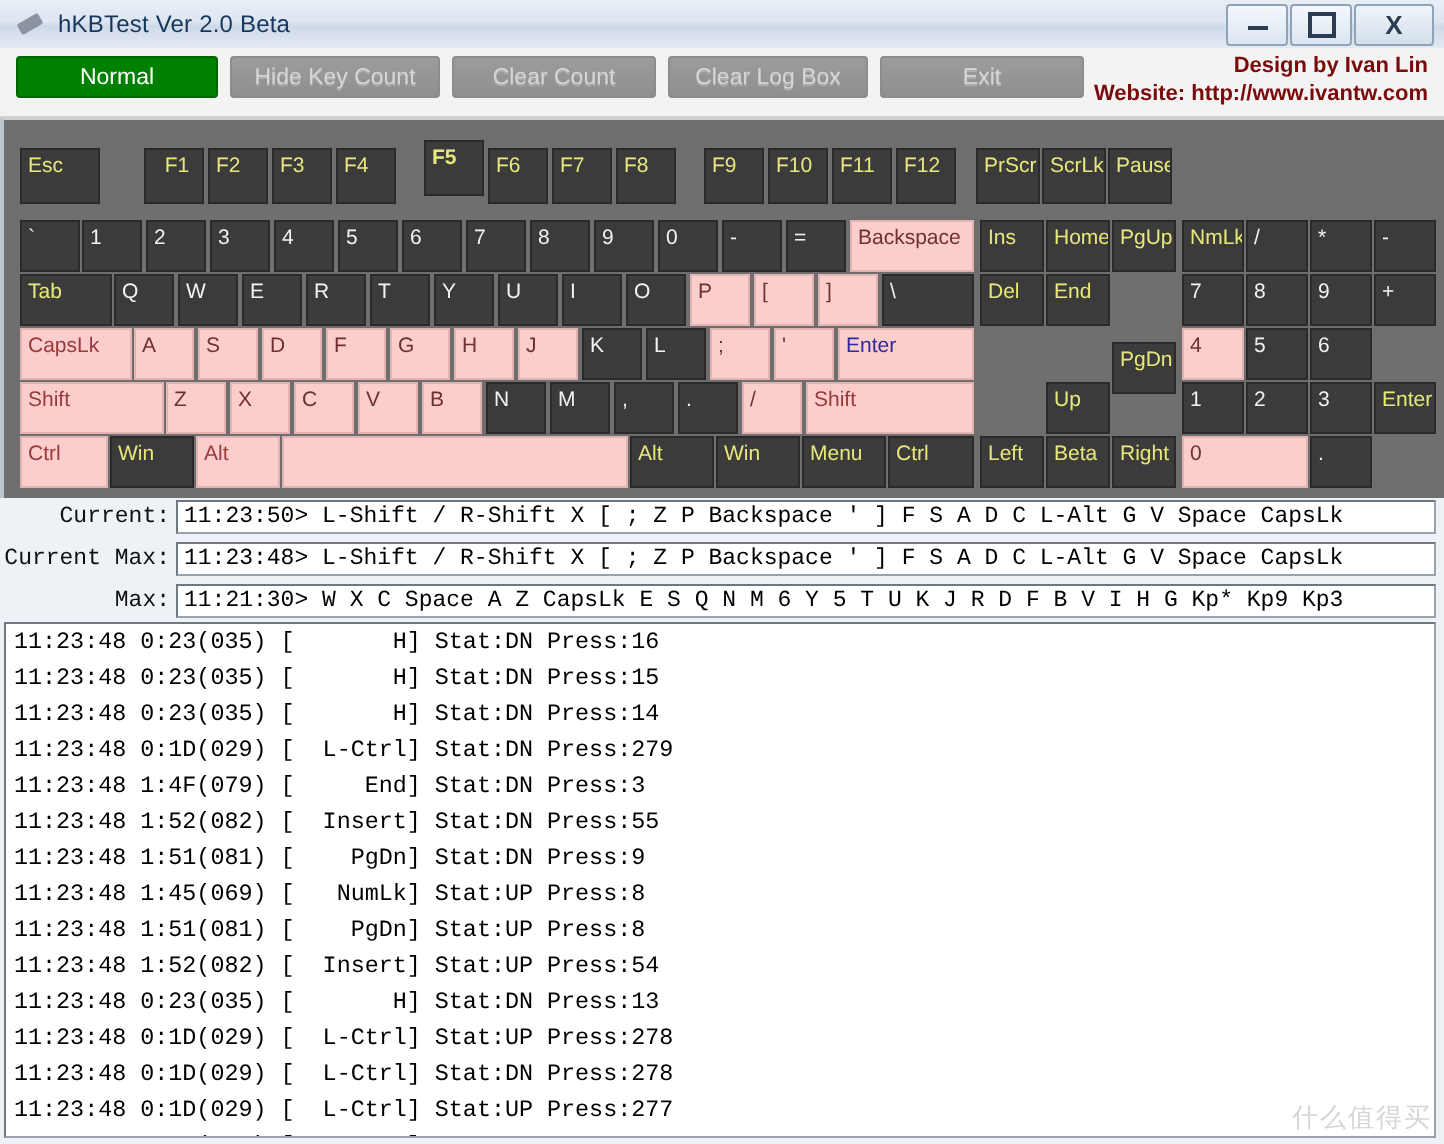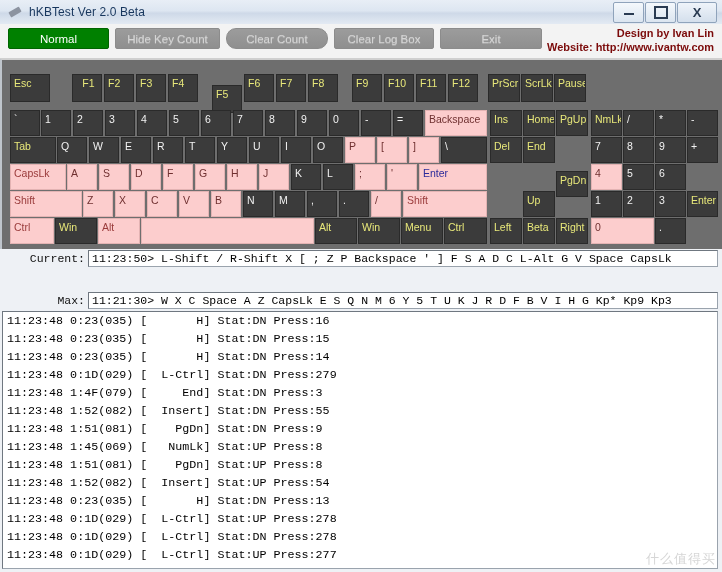--- a/index.html
+++ b/index.html
@@ -44,21 +44,21 @@
     height:21px;border:1px solid #8c8c8c;border-radius:2px;
     font-size:11.5px;display:flex;align-items:center;justify-content:center;
     background:linear-gradient(to bottom,#9c9c9c,#8f8f8f);
     color:#d6d6d6;text-shadow:0 1px 0 rgba(255,255,255,.25);
     box-sizing:border-box;
   }
   .tbtn.normal{
     background:#008000;color:#ffffff;border:1px solid #006400;width:101px;text-shadow:none;
   }
   .tbtn.w1{width:105px;}
-  .tbtn.w2{width:102px;border-radius:10px;}
+  .tbtn.w2{width:102px;}
   .tbtn.w3{width:100px;}
   .tbtn.w4{width:102px;}
   .credits{
     position:absolute;right:8px;top:2px;text-align:right;
     color:#7b0a0a;font-size:11px;font-weight:bold;line-height:14px;
   }
 
   
   .kbpanel{
     position:absolute;left:0;top:59px;width:722px;height:190px;
@@ -139,21 +139,21 @@
       <div>Website: http://www.ivantw.com</div>
     </div>
   </div>
 
   <div class="kbpanel" id="kbpanel">
       <div class="key" style="left: 8px; top: 14px; width: 40px; height: 28px;">Esc</div>
       <div class="key" style="left: 70px; top: 14px; width: 30px; height: 28px; text-align: center;">F1</div>
       <div class="key" style="left: 102px; top: 14px; width: 30px; height: 28px;">F2</div>
       <div class="key" style="left: 134px; top: 14px; width: 30px; height: 28px;">F3</div>
       <div class="key" style="left: 166px; top: 14px; width: 30px; height: 28px;">F4</div>
-      <div class="key" style="left: 210px; top: 25px; width: 30px; height: 28px;">F5</div>
+      <div class="key" style="left: 210px; top: 10px; width: 30px; height: 28px; font-weight: bold;">F5</div>
       <div class="key" style="left: 242px; top: 14px; width: 30px; height: 28px;">F6</div>
       <div class="key" style="left: 274px; top: 14px; width: 30px; height: 28px;">F7</div>
       <div class="key" style="left: 306px; top: 14px; width: 30px; height: 28px;">F8</div>
       <div class="key" style="left: 350px; top: 14px; width: 30px; height: 28px;">F9</div>
       <div class="key" style="left: 382px; top: 14px; width: 30px; height: 28px;">F10</div>
       <div class="key" style="left: 414px; top: 14px; width: 30px; height: 28px;">F11</div>
       <div class="key" style="left: 446px; top: 14px; width: 30px; height: 28px;">F12</div>
       <div class="key" style="left: 486px; top: 14px; width: 32px; height: 28px;">PrScr</div>
       <div class="key" style="left: 519px; top: 14px; width: 32px; height: 28px;">ScrLk</div>
       <div class="key" style="left: 552px; top: 14px; width: 32px; height: 28px;">Pause</div>
@@ -245,20 +245,24 @@
       <div class="key" style="left: 554px; top: 158px; width: 32px; height: 26px;">Right</div>
       <div class="key lit wht" style="left: 589px; top: 158px; width: 63px; height: 26px;">0</div>
       <div class="key wht" style="left: 653px; top: 158px; width: 31px; height: 26px;">.</div>
     </div>
 
   <div class="statwrap">
     <div class="statrow" style="top:0px;">
       <div class="statlbl">Current:</div>
       <div class="statval">11:23:50&gt; L-Shift / R-Shift X [ ; Z P Backspace ' ] F S A D C L-Alt G V Space CapsLk</div>
     </div>
+    <div class="statrow" style="top:21px;">
+      <div class="statlbl">Current Max:</div>
+      <div class="statval">11:23:48&gt; L-Shift / R-Shift X [ ; Z P Backspace ' ] F S A D C L-Alt G V Space CapsLk</div>
+    </div>
     <div class="statrow" style="top:42px;">
       <div class="statlbl">Max:</div>
       <div class="statval">11:21:30&gt; W X C Space A Z CapsLk E S Q N M 6 Y 5 T U K J R D F B V I H G Kp* Kp9 Kp3</div>
     </div>
   </div>
 
   <div class="logbox" id="logbox">
       <div class="logline">11:23:48 0:23(035) [       H] Stat:DN Press:16</div>
       <div class="logline">11:23:48 0:23(035) [       H] Stat:DN Press:15</div>
       <div class="logline">11:23:48 0:23(035) [       H] Stat:DN Press:14</div>

